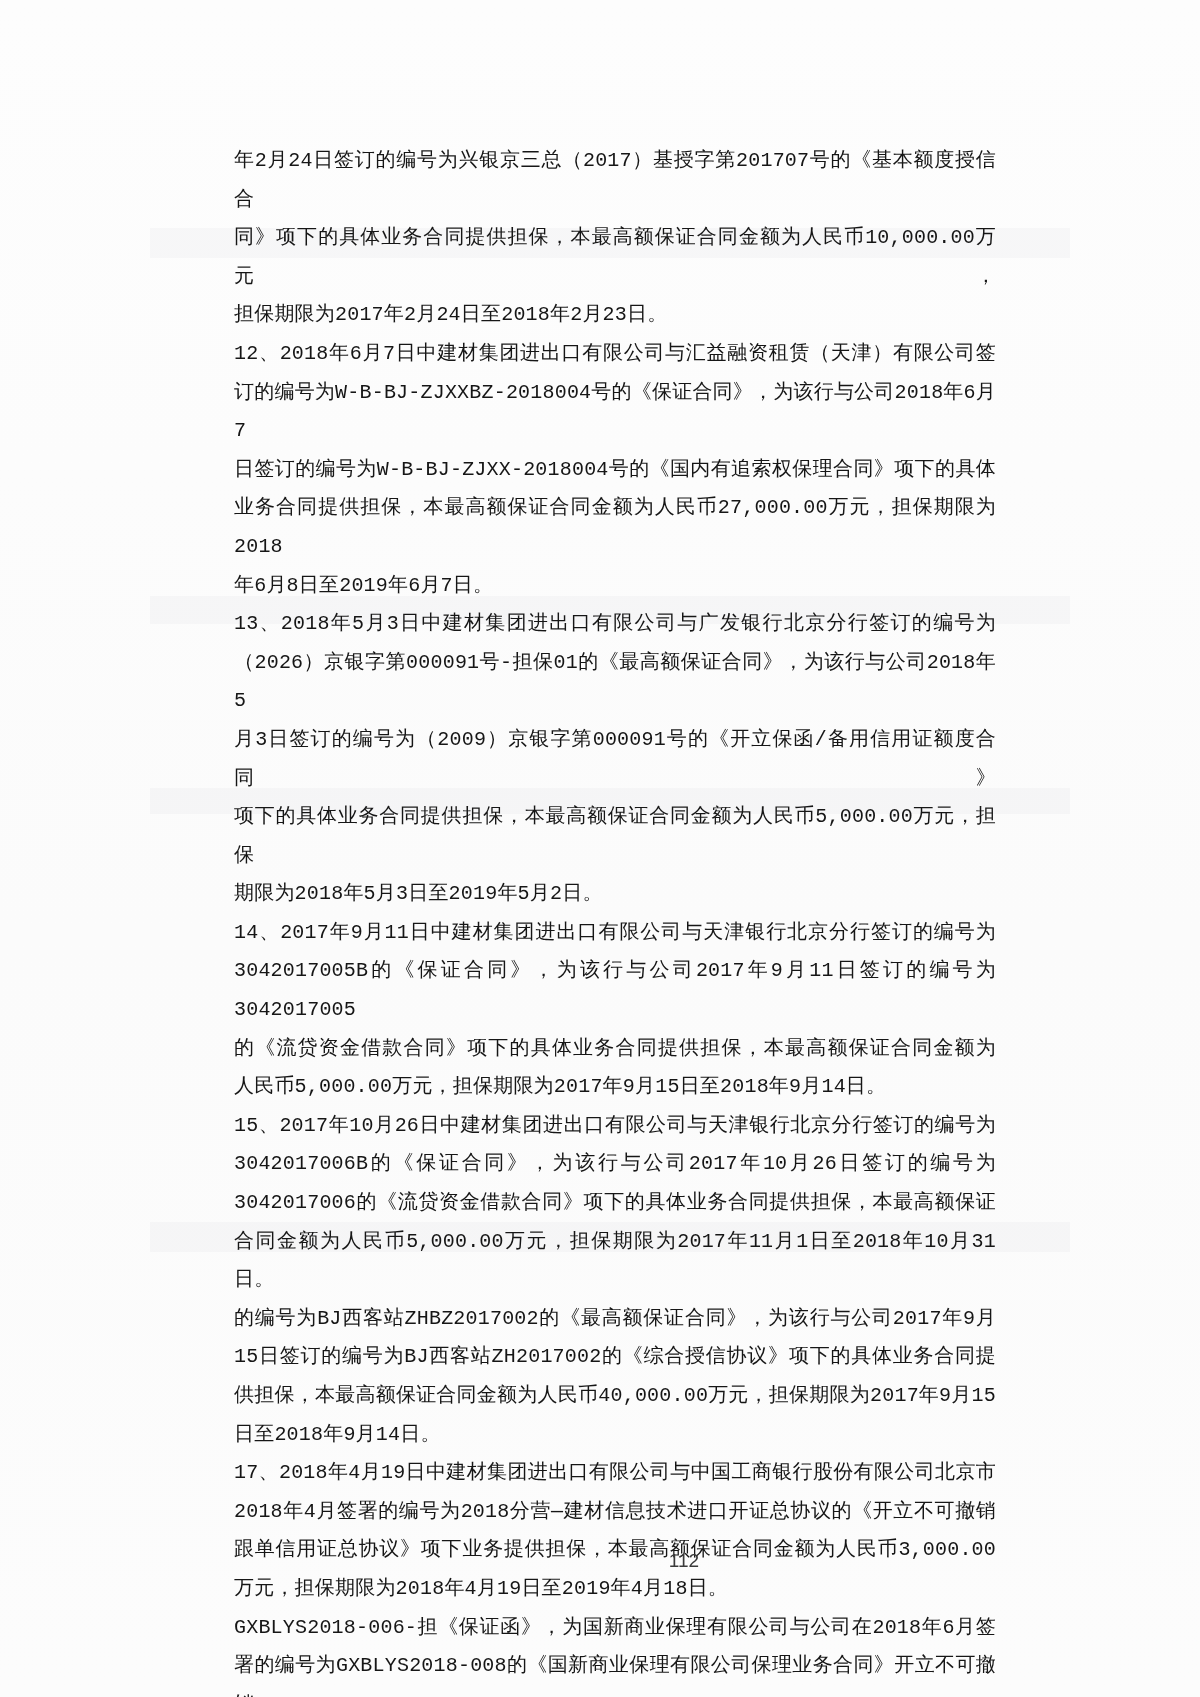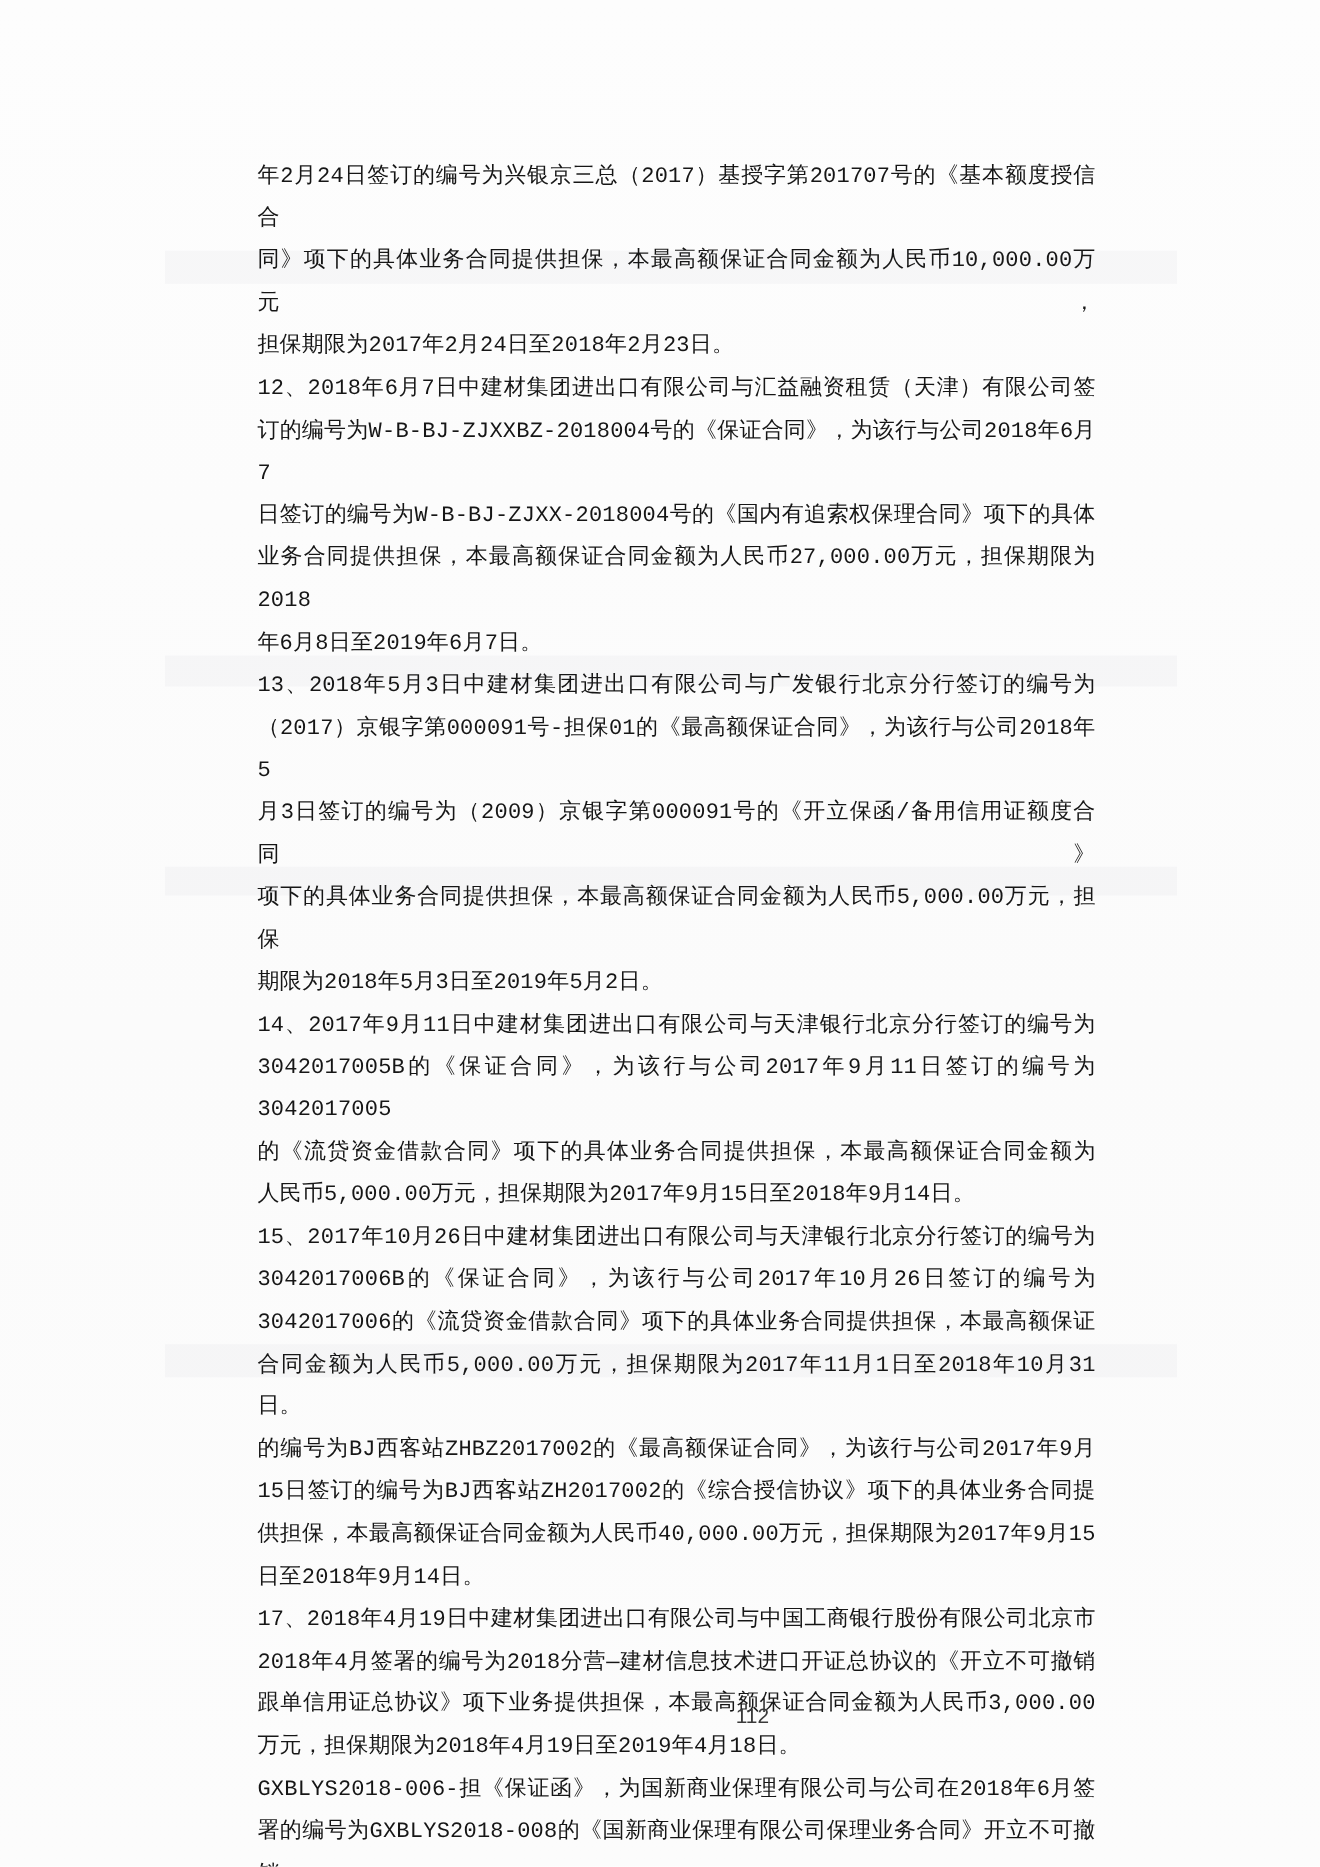--- a/index.html
+++ b/index.html
@@ -78,21 +78,21 @@
     <div class="para">
       <div class="line fill">12、2018年6月7日中建材集团进出口有限公司与汇益融资租赁（天津）有限公司签</div>
       <div class="line fill">订的编号为W-B-BJ-ZJXXBZ-2018004号的《保证合同》，为该行与公司2018年6月7</div>
       <div class="line fill">日签订的编号为W-B-BJ-ZJXX-2018004号的《国内有追索权保理合同》项下的具体</div>
       <div class="line fill">业务合同提供担保，本最高额保证合同金额为人民币27,000.00万元，担保期限为2018</div>
       <div class="line">年6月8日至2019年6月7日。</div>
     </div>
 
     <div class="para">
       <div class="line fill">13、2018年5月3日中建材集团进出口有限公司与广发银行北京分行签订的编号为</div>
-      <div class="line fill">（2017）京银字第000091号-担保01的《最高额保证合同》，为该行与公司2018年5</div>
+      <div class="line fill">（2026）京银字第000091号-担保01的《最高额保证合同》，为该行与公司2018年5</div>
       <div class="line fill">月3日签订的编号为（2009）京银字第000091号的《开立保函/备用信用证额度合同》</div>
       <div class="line fill">项下的具体业务合同提供担保，本最高额保证合同金额为人民币5,000.00万元，担保</div>
       <div class="line">期限为2018年5月3日至2019年5月2日。</div>
     </div>
 
     <div class="para">
       <div class="line fill">14、2017年9月11日中建材集团进出口有限公司与天津银行北京分行签订的编号为</div>
       <div class="line fill">3042017005B的《保证合同》，为该行与公司2017年9月11日签订的编号为3042017005</div>
       <div class="line fill">的《流贷资金借款合同》项下的具体业务合同提供担保，本最高额保证合同金额为</div>
       <div class="line">人民币5,000.00万元，担保期限为2017年9月15日至2018年9月14日。</div>

